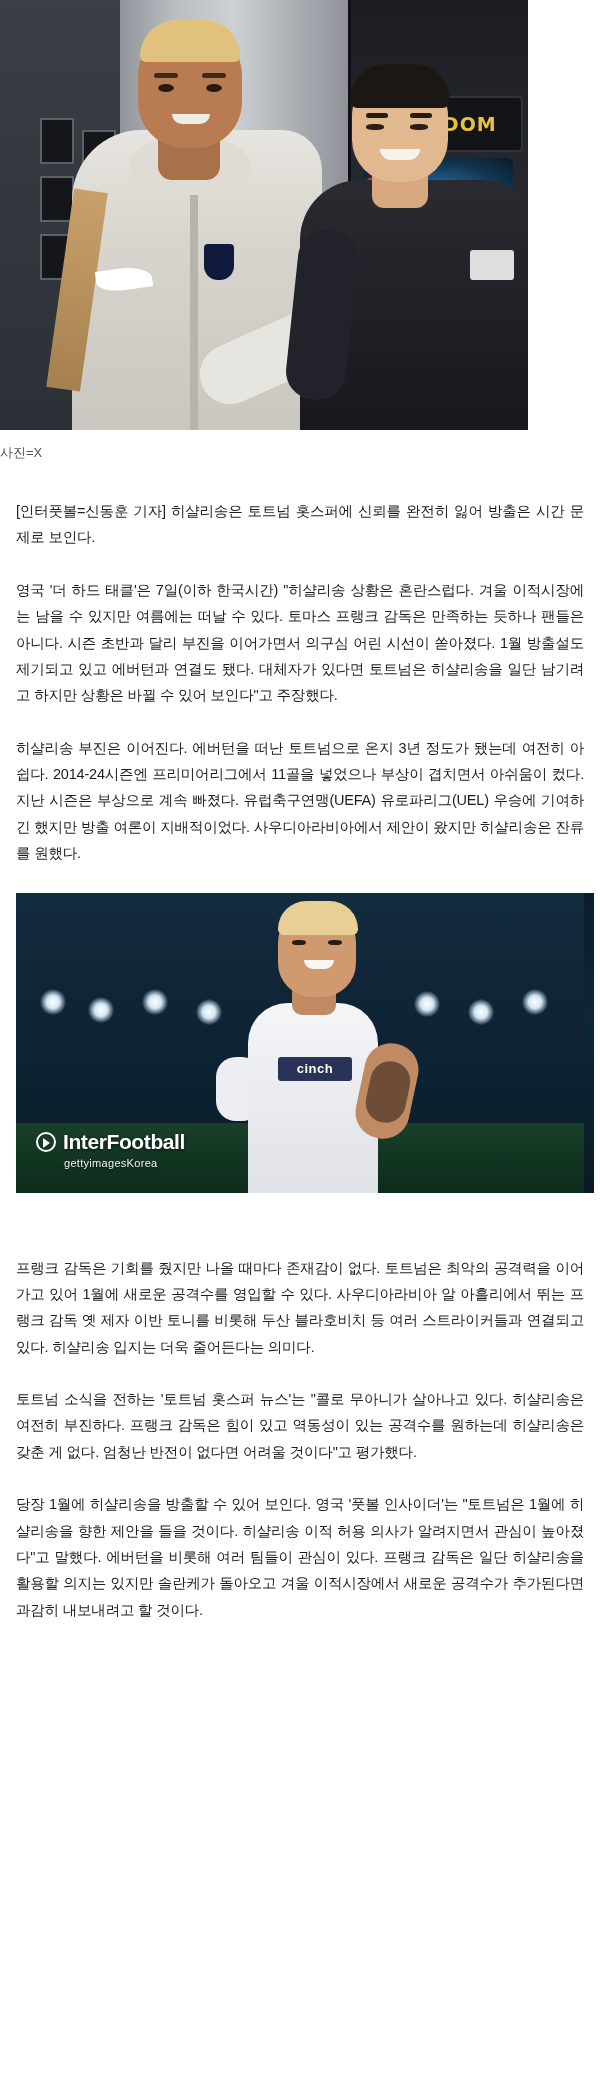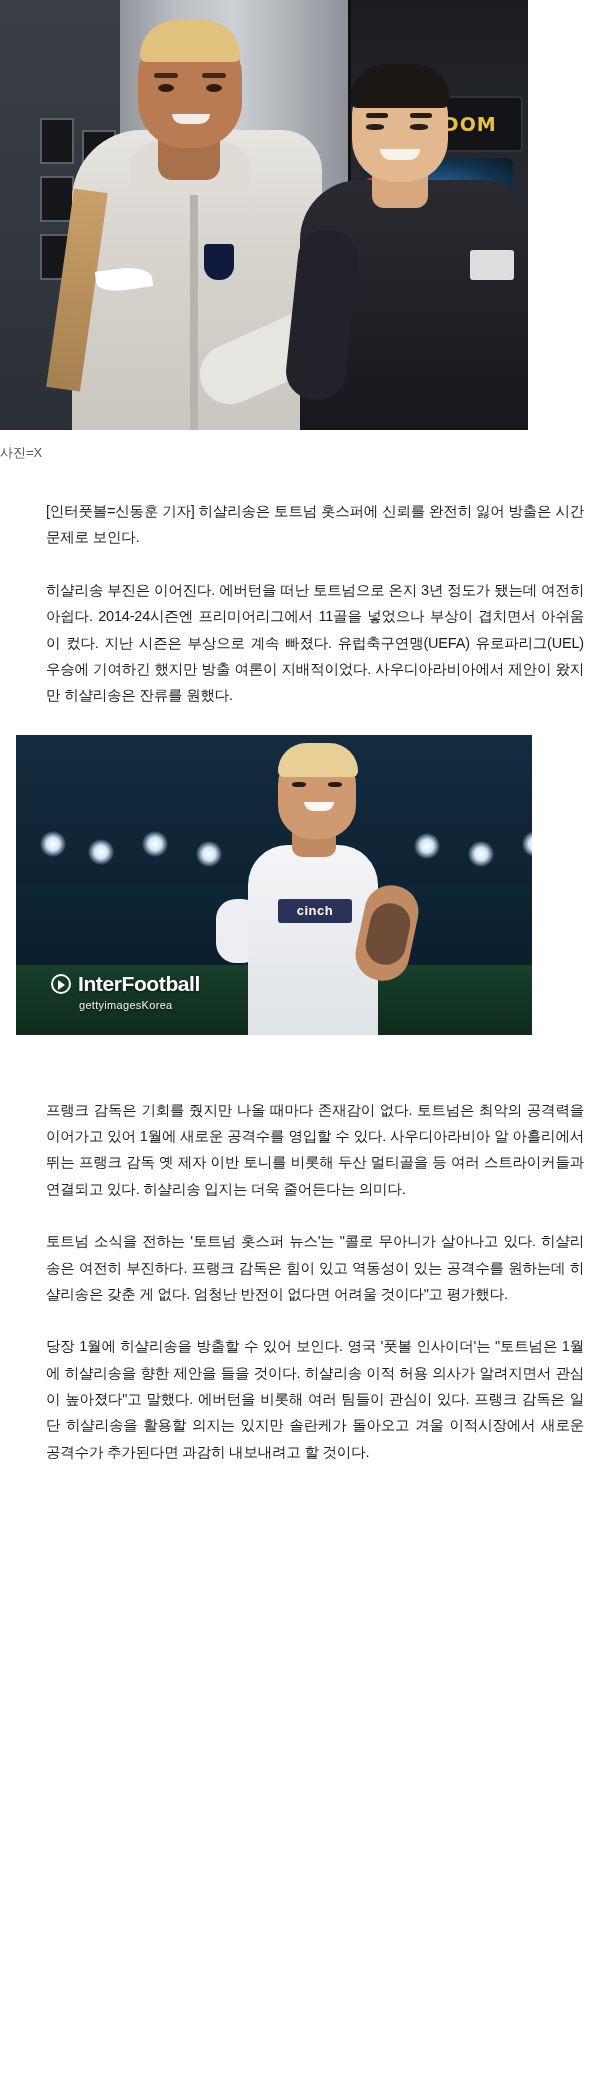--- a/index.html
+++ b/index.html
@@ -289,35 +289,34 @@
     width: 600px;
     text-align: left;
     font-size: 13px;
     color: #555;
     padding: 14px 0 0 0;
   }
 
   
   .article {
     padding: 36px 16px 0 16px;
-    margin-left: 30px;
   }
   .article p {
     font-size: 14.5px;
     line-height: 1.82;
     margin: 0 0 26px 0;
     color: #1d1d1d;
     letter-spacing: -0.2px;
     text-align: justify;
   }
 
   
   .photo2 {
     position: relative;
-    width: 516px;
+    width: 578px;
     height: 300px;
     margin: 4px 16px 26px 16px;
     overflow: hidden;
     background: #15803d;
   }
   .p2-sky {
     position: absolute; inset: 0;
     background: linear-gradient(180deg, #0a1d2e 0%, #0d2738 40%, #0a1a26 100%);
   }
   .p2-stand {
@@ -412,21 +411,21 @@
     color: #fff;
     font-size: 13px;
     font-weight: bold;
     display: flex;
     align-items: center;
     justify-content: center;
     letter-spacing: .5px;
   }
   .wm {
     position: absolute;
-    left: 35px; bottom: 24px;
+    left: 20px; bottom: 24px;
     color: #ffffff;
   }
   .wm-top {
     display: flex;
     align-items: center;
     gap: 7px;
     font-size: 21px;
     font-weight: bold;
     letter-spacing: -0.4px;
     text-shadow: 0 1px 3px rgba(0,0,0,.6);
@@ -511,20 +510,21 @@
     <div class="son-brow sb2"></div>
     <div class="son-eye se1"></div>
     <div class="son-eye se2"></div>
     <div class="son-mouth"></div>
   </div>
 
   <div class="hero-caption">사진=X</div>
 
   <div class="article">
     <p>[인터풋볼=신동훈 기자] 히샬리송은 토트넘 홋스퍼에 신뢰를 완전히 잃어 방출은 시간 문제로 보인다.</p>
+    <p>영국 '더 하드 태클'은 7일(이하 한국시간) "히샬리송 상황은 혼란스럽다. 겨울 이적시장에는 남을 수 있지만 여름에는 떠날 수 있다. 토마스 프랭크 감독은 만족하는 듯하나 팬들은 아니다. 시즌 초반과 달리 부진을 이어가면서 의구심 어린 시선이 쏟아졌다. 1월 방출설도 제기되고 있고 에버턴과 연결도 됐다. 대체자가 있다면 토트넘은 히샬리송을 일단 남기려고 하지만 상황은 바뀔 수 있어 보인다"고 주장했다.</p>
     <p>히샬리송 부진은 이어진다. 에버턴을 떠난 토트넘으로 온지 3년 정도가 됐는데 여전히 아쉽다. 2014-24시즌엔 프리미어리그에서 11골을 넣었으나 부상이 겹치면서 아쉬움이 컸다. 지난 시즌은 부상으로 계속 빠졌다. 유럽축구연맹(UEFA) 유로파리그(UEL) 우승에 기여하긴 했지만 방출 여론이 지배적이었다. 사우디아라비아에서 제안이 왔지만 히샬리송은 잔류를 원했다.</p>
   </div>
 
   <div class="photo2">
     <div class="p2-sky"></div>
     <div class="p2-stand"></div>
     <div class="p2-light" style="left:24px; top:96px;"></div>
     <div class="p2-light" style="left:72px; top:104px;"></div>
     <div class="p2-light" style="left:126px; top:96px;"></div>
     <div class="p2-light" style="left:180px; top:106px;"></div>
@@ -548,18 +548,18 @@
     <div class="wm">
       <div class="wm-top">
         <span class="wm-circle"></span>
         <span>InterFootball</span>
       </div>
       <div class="wm-sub">gettyimagesKorea</div>
     </div>
   </div>
 
   <div class="article">
-    <p>프랭크 감독은 기회를 줬지만 나올 때마다 존재감이 없다. 토트넘은 최악의 공격력을 이어가고 있어 1월에 새로운 공격수를 영입할 수 있다. 사우디아라비아 알 아흘리에서 뛰는 프랭크 감독 옛 제자 이반 토니를 비롯해 두산 멀티골을 등 여러 스트라이커들과 연결되고 있다. 히샬리송 입지는 더욱 줄어든다는 의미다.</p>
+    <p>프랭크 감독은 기회를 줬지만 나올 때마다 존재감이 없다. 토트넘은 최악의 공격력을 이어가고 있어 1월에 새로운 공격수를 영입할 수 있다. 사우디아라비아 알 아흘리에서 뛰는 프랭크 감독 옛 제자 이반 토니를 비롯해 두산 블라호비치 등 여러 스트라이커들과 연결되고 있다. 히샬리송 입지는 더욱 줄어든다는 의미다.</p>
     <p>토트넘 소식을 전하는 '토트넘 홋스퍼 뉴스'는 "콜로 무아니가 살아나고 있다. 히샬리송은 여전히 부진하다. 프랭크 감독은 힘이 있고 역동성이 있는 공격수를 원하는데 히샬리송은 갖춘 게 없다. 엄청난 반전이 없다면 어려울 것이다"고 평가했다.</p>
     <p>당장 1월에 히샬리송을 방출할 수 있어 보인다. 영국 '풋볼 인사이더'는 "토트넘은 1월에 히샬리송을 향한 제안을 들을 것이다. 히샬리송 이적 허용 의사가 알려지면서 관심이 높아졌다"고 말했다. 에버턴을 비롯해 여러 팀들이 관심이 있다. 프랭크 감독은 일단 히샬리송을 활용할 의지는 있지만 솔란케가 돌아오고 겨울 이적시장에서 새로운 공격수가 추가된다면 과감히 내보내려고 할 것이다.</p>
   </div>
 
 </div>
 
 </body></html>

